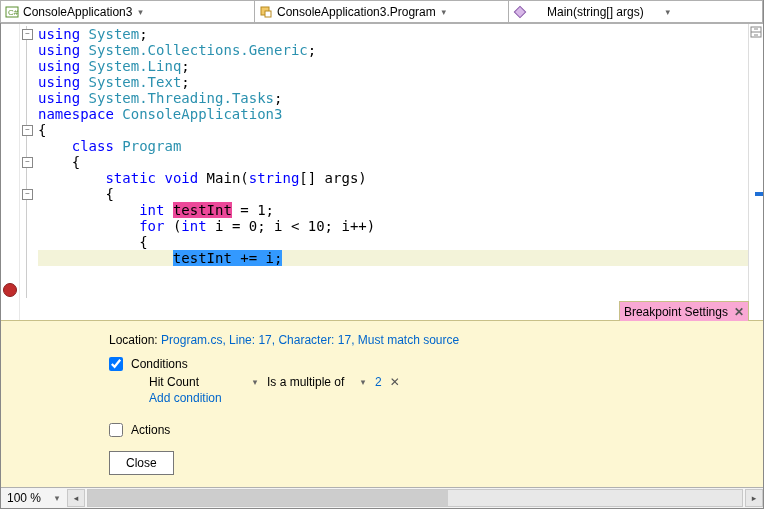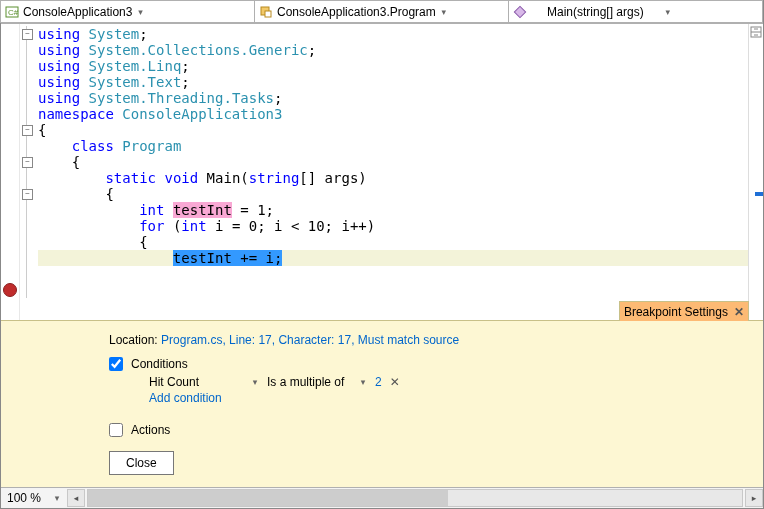--- a/index.html
+++ b/index.html
@@ -14,28 +14,28 @@
   .ico{width:14px;height:14px;display:inline-flex;align-items:center;justify-content:center;}
   .editor-wrap{flex:1;display:flex;flex-direction:column;min-height:0;position:relative;}
   .editor{flex:1;display:flex;min-height:0;position:relative;}
   .gutter{width:18px;background:#fff;border-right:1px solid #e8e8e8;position:relative;}
   .fold-col{width:14px;background:#fff;position:relative;}
   .fold{position:absolute;left:2px;width:9px;height:9px;border:1px solid #888;background:#fff;font-size:8px;line-height:8px;text-align:center;color:#555;cursor:pointer;}
   .fold-line{position:absolute;left:6px;width:1px;background:#ccc;}
   .code{flex:1;font-family:Consolas,monospace;font-size:14px;line-height:16px;white-space:pre;padding:2px 0 0 4px;overflow:hidden;position:relative;}
   .kw{color:#0000ff;}
   .tp{color:#2b91af;}
-  .hl{background:#f9a8d4;}
+  .hl{background:#ec4899;}
   .sel{background:#3399ff;color:#000000;}
   .bp-glyph{position:absolute;left:2px;width:12px;height:12px;border-radius:50%;background:#c02c2c;border:1px solid #8a1f1f;}
   .bp-line{background:#f3f3d9;}
   .right-strip{width:14px;border-left:1px solid #ddd;background:#fff;position:relative;}
   .split-icon{position:absolute;top:2px;right:1px;width:12px;height:12px;}
   .bp-panel{background:#fdf7d3;border-top:1px solid #c8c088;padding:6px 0 8px 0;position:relative;}
-  .bp-tab{position:absolute;right:14px;top:-20px;height:19px;background:#fdba74;border:1px solid #c8c088;border-bottom:none;display:flex;align-items:center;padding:0 4px;gap:6px;font-size:12px;}
+  .bp-tab{position:absolute;right:14px;top:-20px;height:19px;background:#f9a8d4;border:1px solid #c8c088;border-bottom:none;display:flex;align-items:center;padding:0 4px;gap:6px;font-size:12px;}
   .bp-tab .x{cursor:pointer;font-weight:bold;color:#555;}
   .bp-body{padding:4px 10px 4px 108px;}
   .loc-row{margin:2px 0 10px 0;}
   .loc-link{color:#0066cc;}
   .ck-row{display:flex;align-items:center;gap:8px;margin:2px 0;}
   input[type=checkbox]{width:14px;height:14px;margin:0;}
   .cond-row{display:flex;align-items:center;gap:8px;margin:4px 0 2px 40px;}
   .dd{display:inline-flex;align-items:center;gap:4px;min-width:110px;}
   .dd .chev{font-size:9px;}
   .add-link{color:#0066cc;margin-left:40px;cursor:pointer;}

